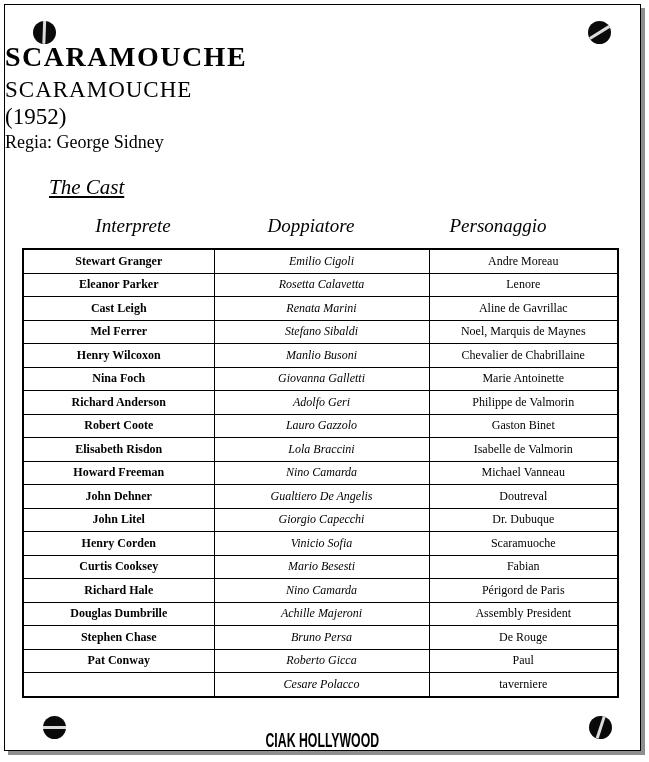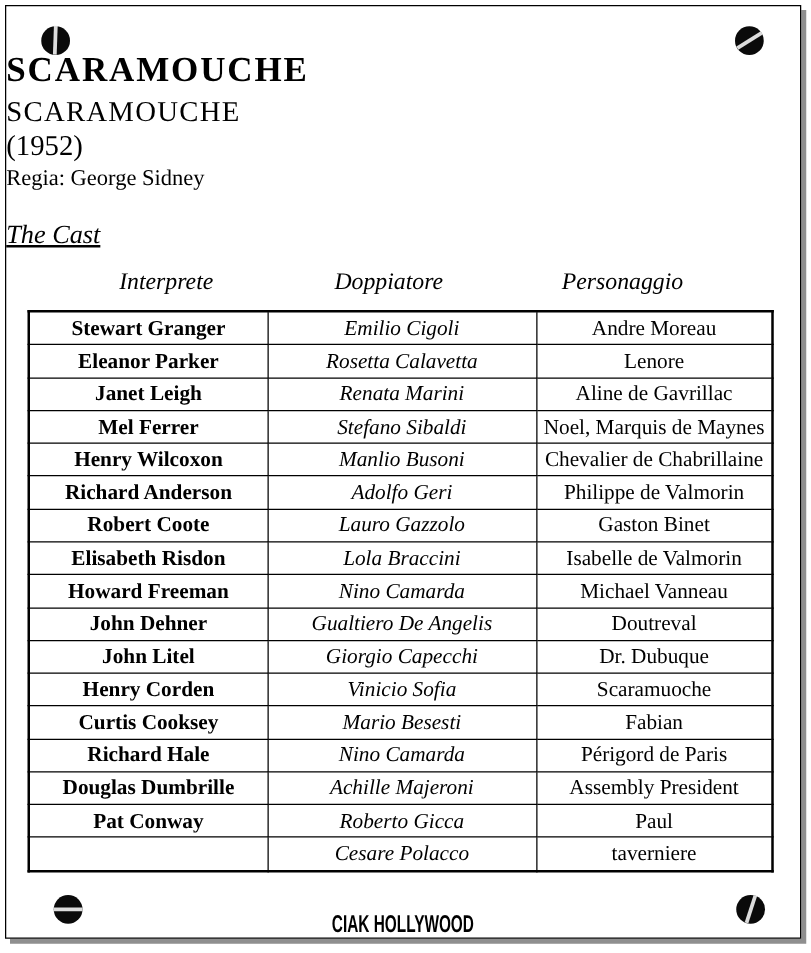--- a/index.html
+++ b/index.html
@@ -44,21 +44,21 @@
   .centerband {
     position: absolute;
     left: 5px; width: 634px;
     white-space: nowrap;
   }
   .main-title   { top: 41px;  font-size: 28px; font-weight: bold; letter-spacing: 1.5px; }
   .sub-title    { top: 77px;  font-size: 23px; letter-spacing: 1px; }
   .year-line    { top: 104px; font-size: 23px; }
   .director-line{ top: 132px; font-size: 18px; }
   .cast-heading { top: 175px; font-size: 21px; font-style: italic; }
-  .cast-heading span { text-decoration: underline; }
+  .cast-heading span { text-decoration: underline; margin-left: 44px; }
 
   .col-hdr {
     position: absolute;
     top: 215px;
     transform: translateX(-50%);
     font-style: italic;
     font-size: 19px;
     white-space: nowrap;
   }
   .hdr-1 { left: 133px; }
@@ -70,21 +70,21 @@
     left: 22px; top: 248px;
     width: 595px; height: 450px;
     border-collapse: collapse;
     table-layout: fixed;
     border: 2px solid #000;
   }
   table.cast td {
     border: 1.5px solid #000;
     text-align: center;
     vertical-align: middle;
-    font-size: 17px;
+    font-size: 12px;
     padding: 0 2px;
     overflow: hidden;
     white-space: nowrap;
     font-family: Liberation Serif, serif;
   }
   table.cast td.col0 { font-weight: bold; }
   table.cast td.col1 { font-style: italic; }
 
   .logo {
     position: absolute;
@@ -141,35 +141,40 @@
         <td class="col0">Stewart Granger</td>
         <td class="col1">Emilio Cigoli</td>
         <td class="col2">Andre Moreau</td>
       </tr>
       <tr>
         <td class="col0">Eleanor Parker</td>
         <td class="col1">Rosetta Calavetta</td>
         <td class="col2">Lenore</td>
       </tr>
       <tr>
-        <td class="col0">Janet Leigh</td>
+        <td class="col0">Cast Leigh</td>
         <td class="col1">Renata Marini</td>
         <td class="col2">Aline de Gavrillac</td>
       </tr>
       <tr>
         <td class="col0">Mel Ferrer</td>
         <td class="col1">Stefano Sibaldi</td>
         <td class="col2">Noel, Marquis de Maynes</td>
       </tr>
       <tr>
         <td class="col0">Henry Wilcoxon</td>
         <td class="col1">Manlio Busoni</td>
         <td class="col2">Chevalier de Chabrillaine</td>
       </tr>
       <tr>
+        <td class="col0">Nina Foch</td>
+        <td class="col1">Giovanna Galletti</td>
+        <td class="col2">Marie Antoinette</td>
+      </tr>
+      <tr>
         <td class="col0">Richard Anderson</td>
         <td class="col1">Adolfo Geri</td>
         <td class="col2">Philippe de Valmorin</td>
       </tr>
       <tr>
         <td class="col0">Robert Coote</td>
         <td class="col1">Lauro Gazzolo</td>
         <td class="col2">Gaston Binet</td>
       </tr>
       <tr>
@@ -206,20 +211,25 @@
         <td class="col0">Richard Hale</td>
         <td class="col1">Nino Camarda</td>
         <td class="col2">Périgord de Paris</td>
       </tr>
       <tr>
         <td class="col0">Douglas Dumbrille</td>
         <td class="col1">Achille Majeroni</td>
         <td class="col2">Assembly President</td>
       </tr>
       <tr>
+        <td class="col0">Stephen Chase</td>
+        <td class="col1">Bruno Persa</td>
+        <td class="col2">De Rouge</td>
+      </tr>
+      <tr>
         <td class="col0">Pat Conway</td>
         <td class="col1">Roberto Gicca</td>
         <td class="col2">Paul</td>
       </tr>
       <tr>
         <td class="col0"></td>
         <td class="col1">Cesare Polacco</td>
         <td class="col2">taverniere</td>
       </tr>
     </tbody>

